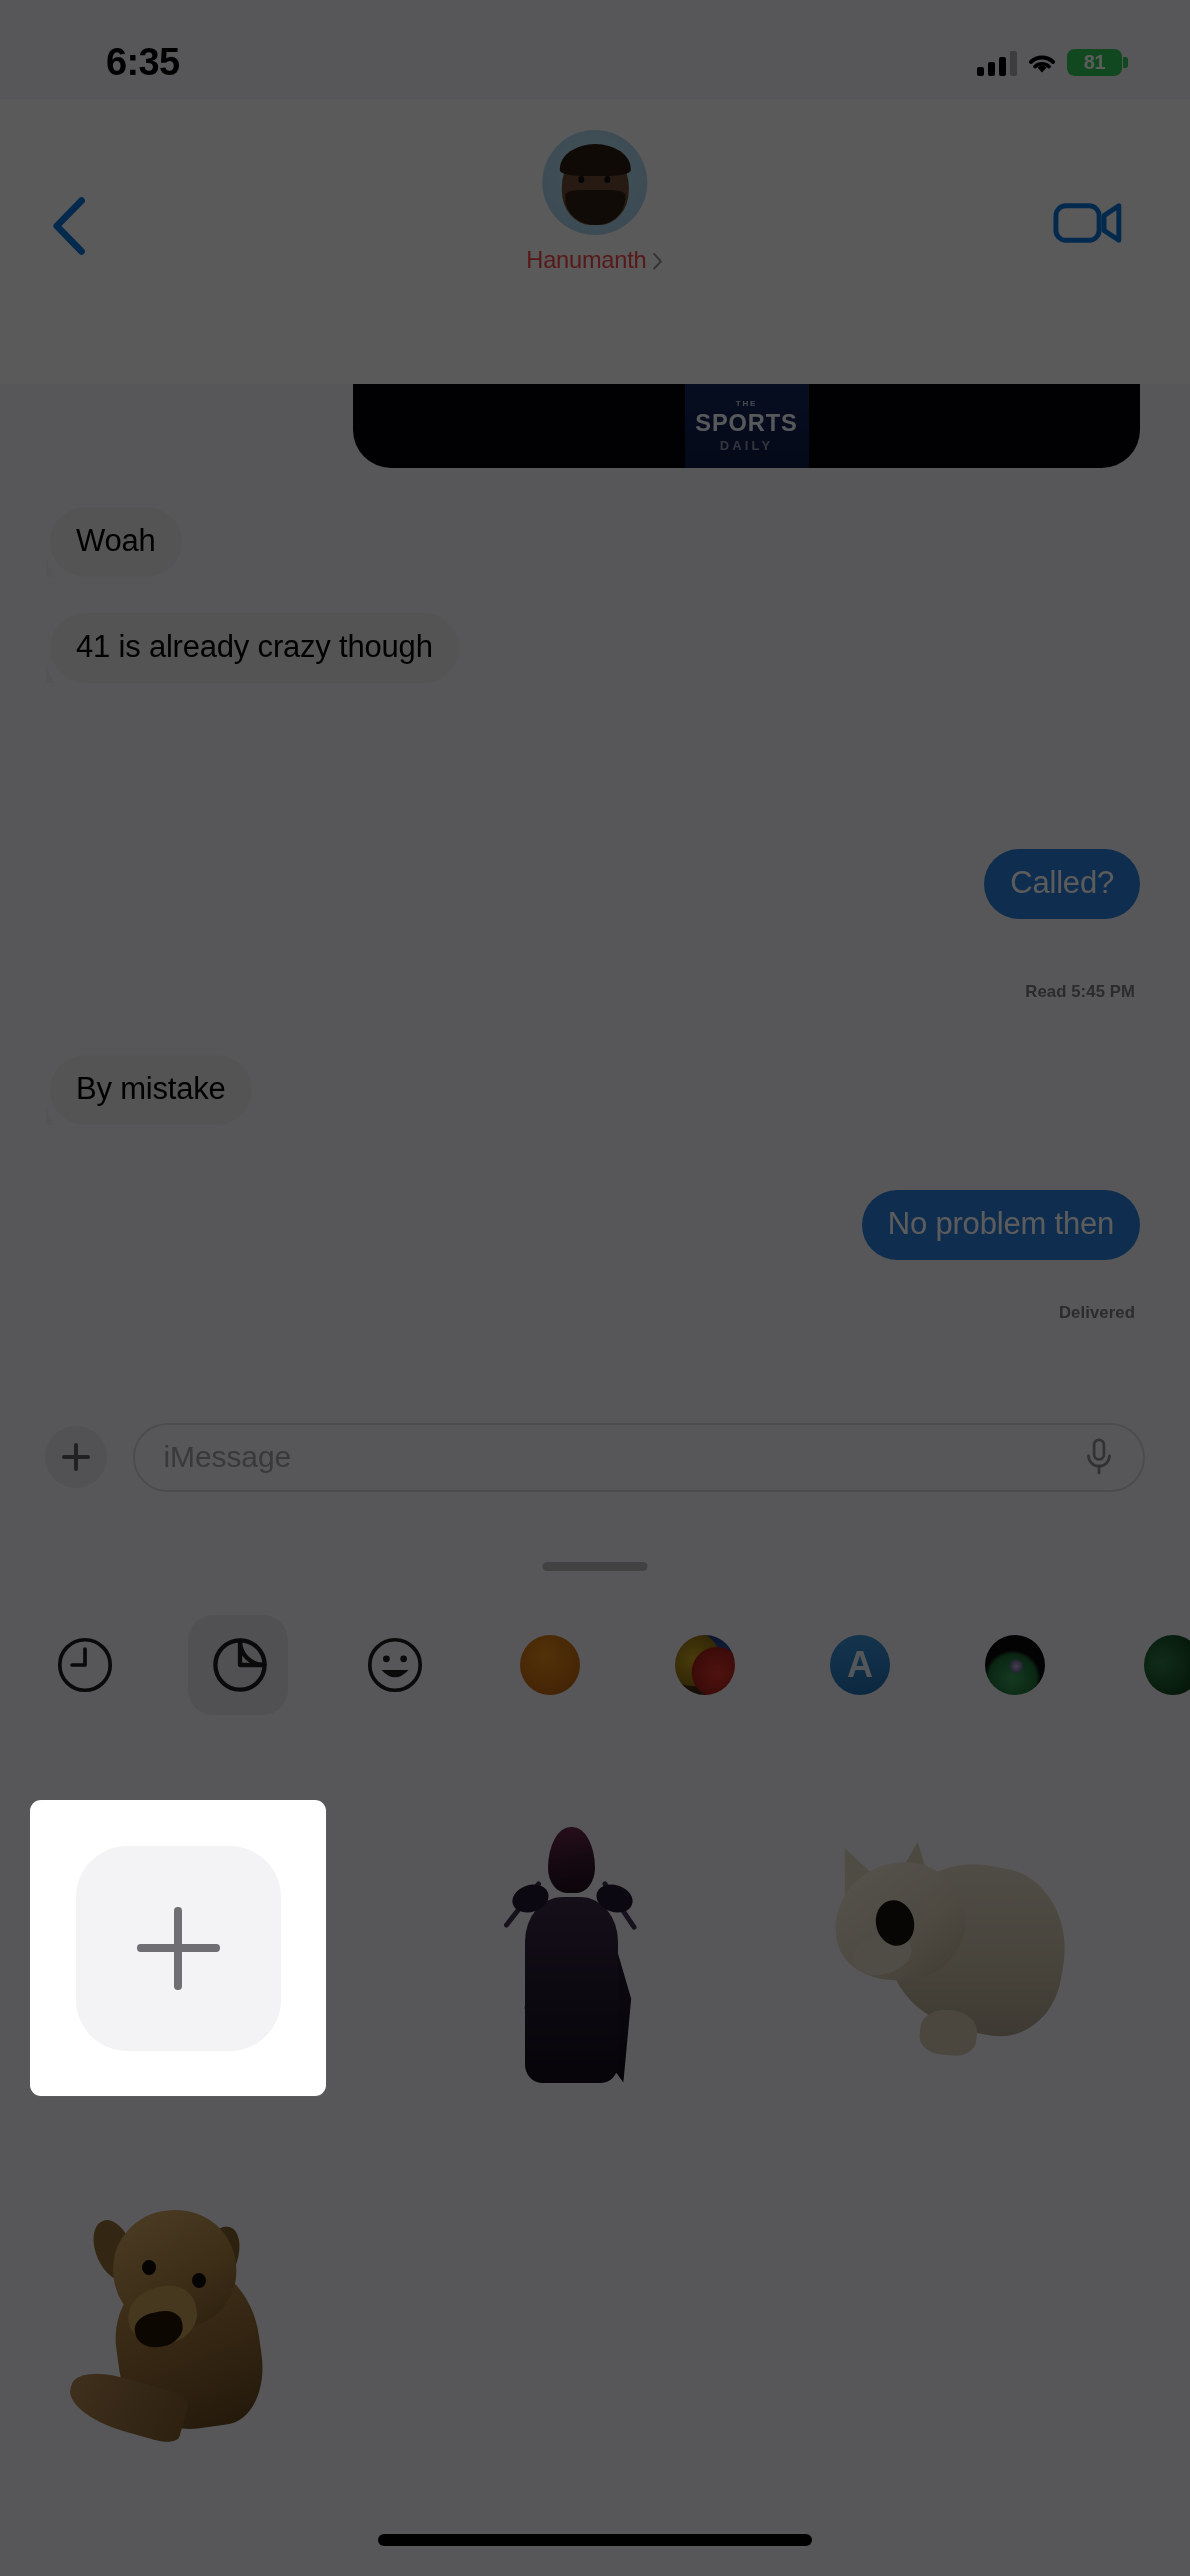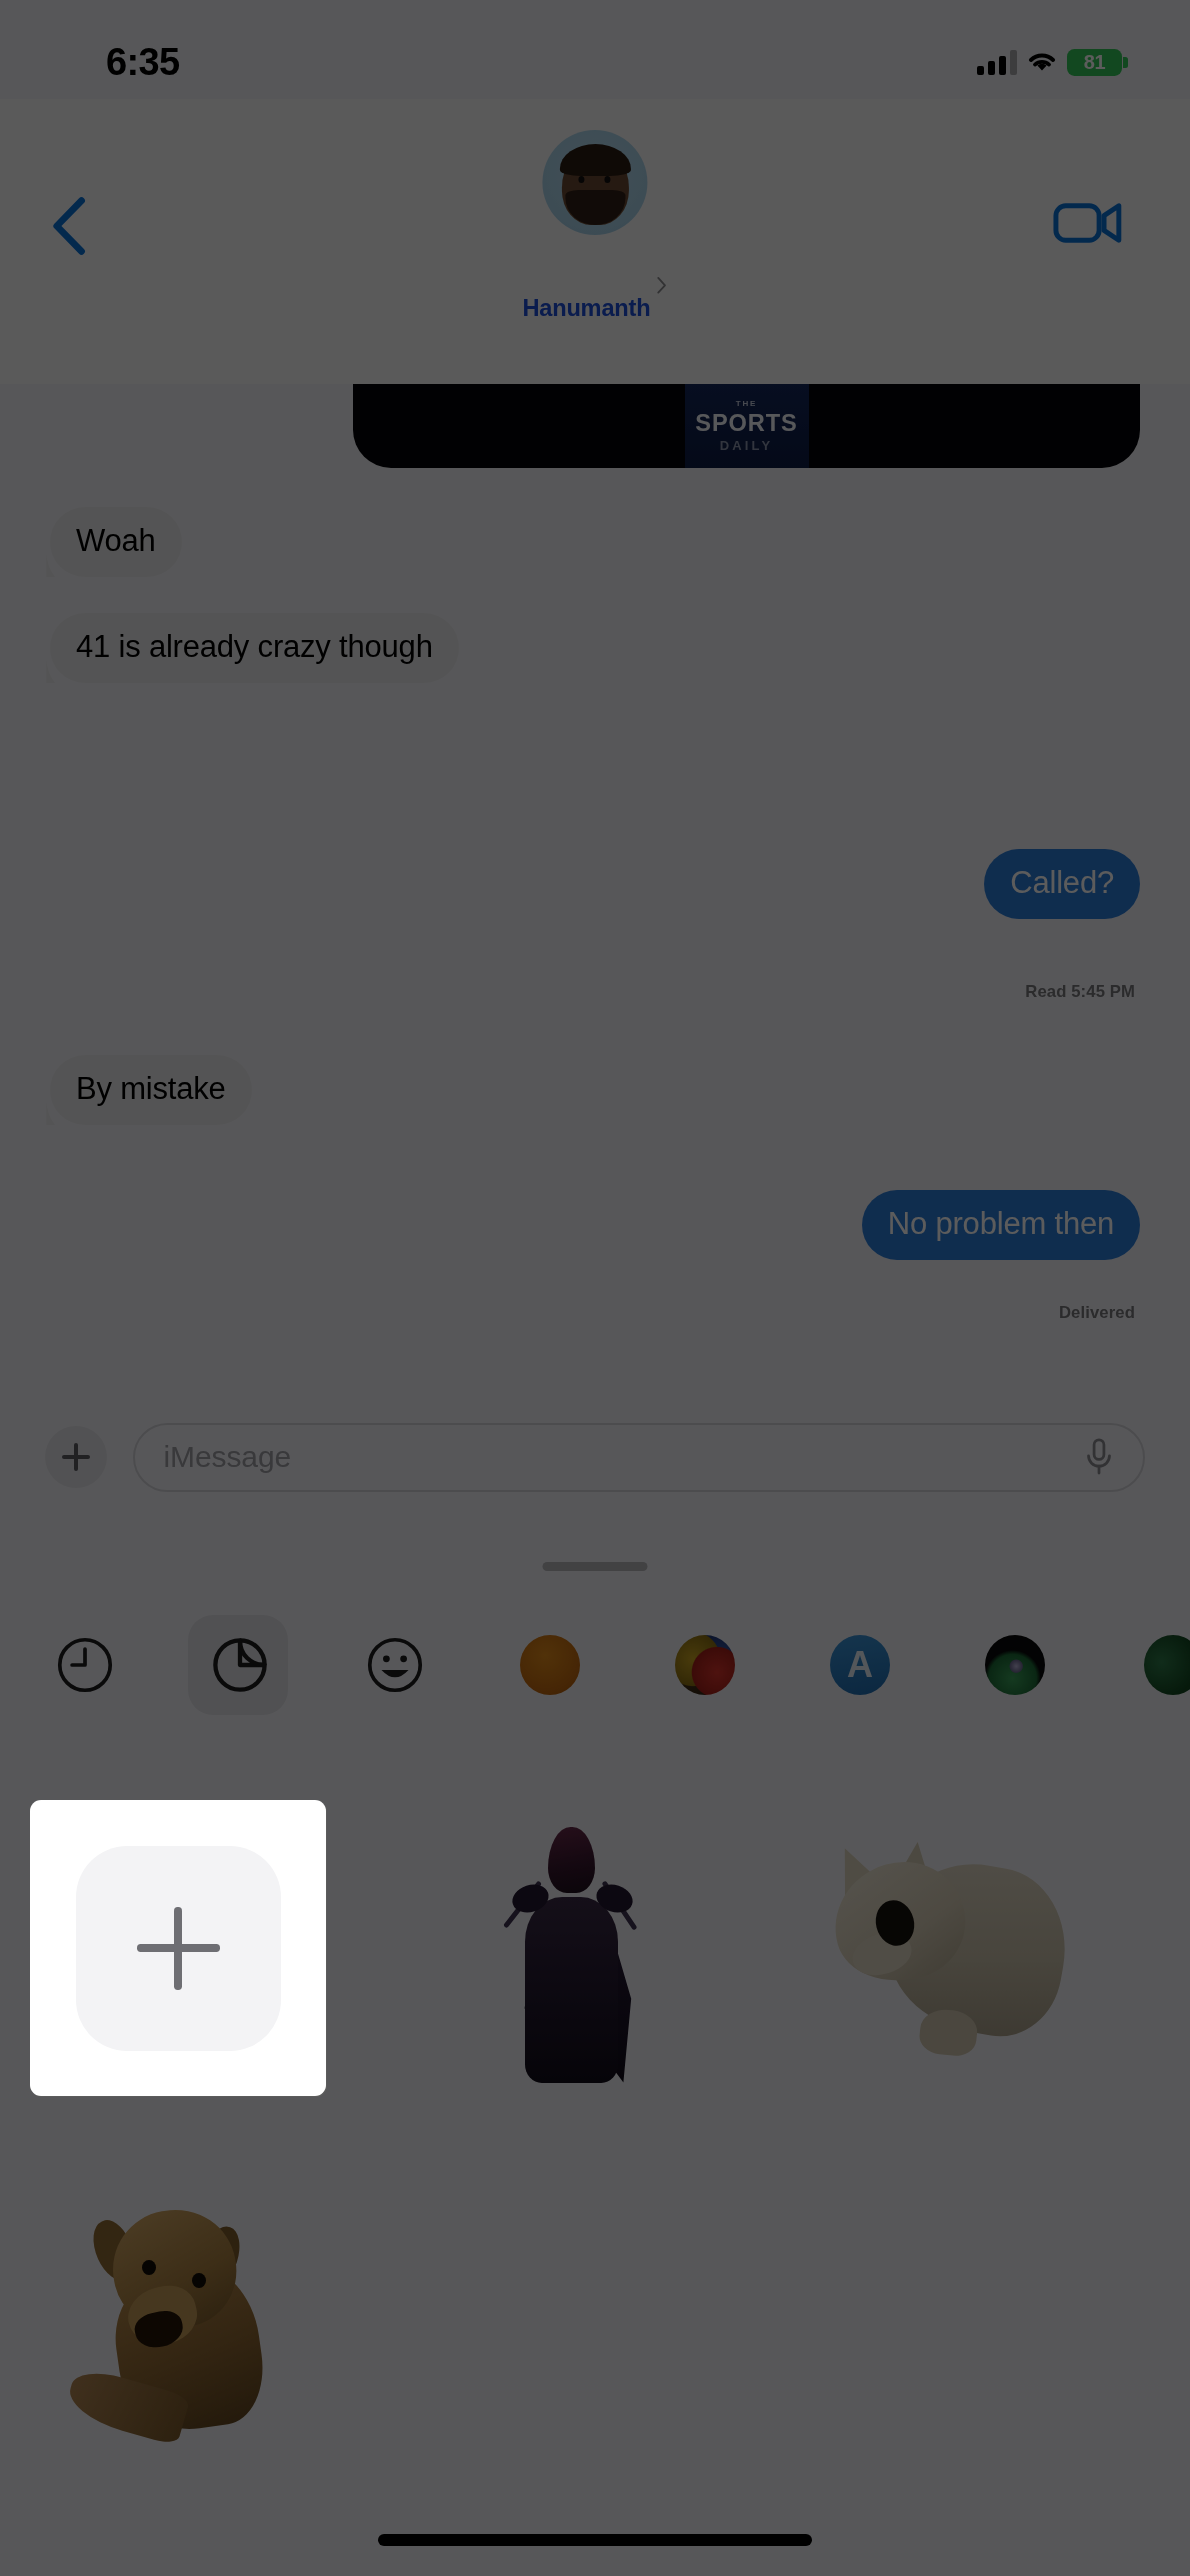--- a/index.html
+++ b/index.html
@@ -44,21 +44,21 @@
     z-index: 10;
   }
   #status-time {
     font-size: 38px;
     font-weight: bold;
     letter-spacing: -0.6px;
     color: #000;
   }
   #status-right {
     display: flex;
-    align-items: flex-start;
+    align-items: flex-end;
     gap: 9px;
   }
   .signal-bars {
     display: flex;
     align-items: flex-end;
     gap: 4.3px;
     height: 26px;
   }
   .signal-bars i {
     display: block;
@@ -163,24 +163,23 @@
   #avatar .eye-r { left: 62px; }
 
   #contact-name-row {
     display: flex;
     align-items: center;
     gap: 6.2px;
     margin-top: 12.4px;
   }
   #contact-name {
     font-size: 23.6px;
-    color: #1d4ed8;
-    font-weight: 700;
+    color: #ef4444;
+    font-weight: 400;
     letter-spacing: -0.2px;
-    margin-top: 48px;
   }
   #video-call-button {
     position: absolute;
     right: 65px; top: 93px;
     width: 74px; height: 62px;
     cursor: pointer;
   }
 
   
   #thread {

